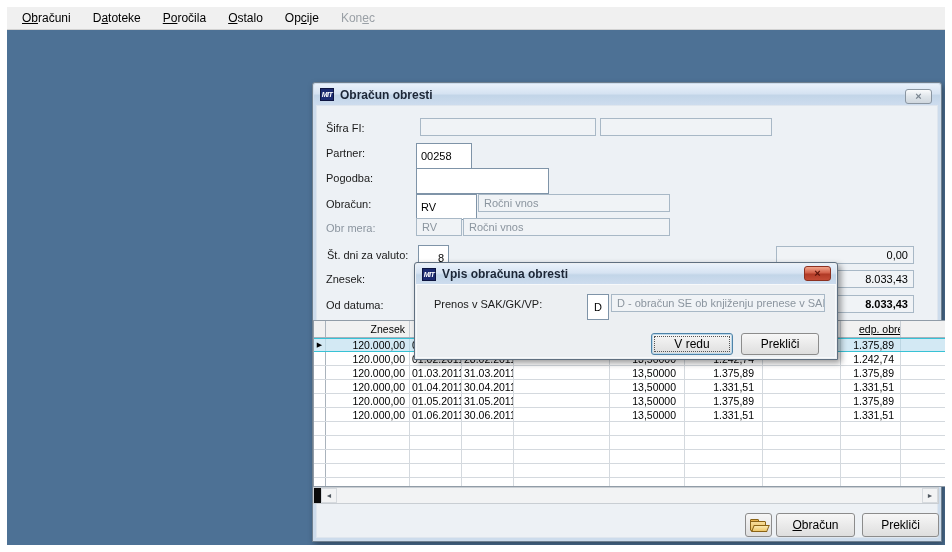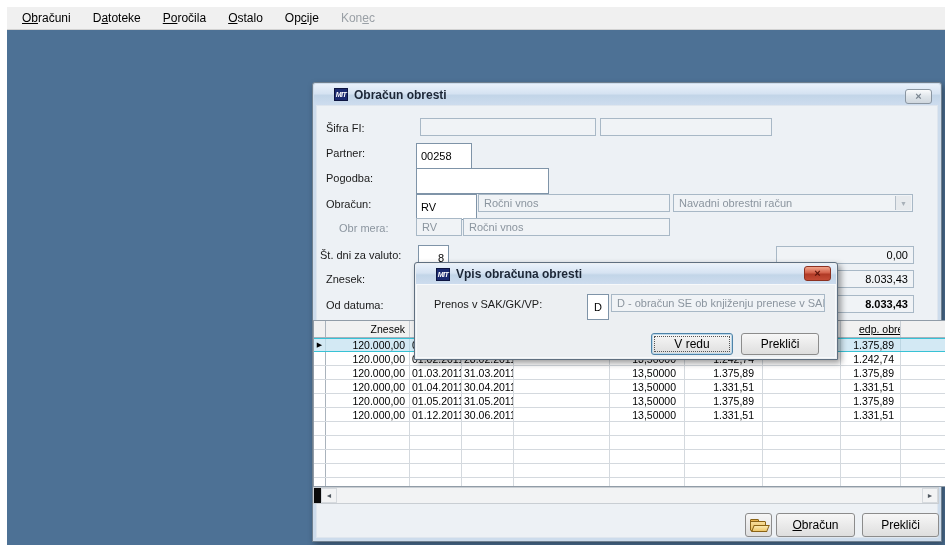--- a/index.html
+++ b/index.html
@@ -21,21 +21,21 @@
   
   .dlg {
     position:absolute; left:305px; top:75px; width:630px; height:460px;
     background:#cddcec; border:1px solid #70808f; border-radius:3px 3px 0 0;
     box-shadow:2px 3px 6px rgba(0,0,0,0.35);
   }
   .dlg-client { position:absolute; left:3px; top:22px; right:3px; bottom:3px; background:#edf1f5; border:1px solid #dfe6ee; }
   .titlebar {
     position:absolute; left:1px; top:1px; right:1px; height:21px;
     background:linear-gradient(#e9f1fb 0%, #d6e3f2 45%, #c2d5e8 55%, #cddcee 100%);
-    border-radius:2px 2px 0 0; display:flex; align-items:center; padding-left:20px; gap:6px;
+    border-radius:2px 2px 0 0; display:flex; align-items:center; padding-left:6px; gap:6px;
   }
   .mit { width:14px; height:13px; background:#1b2a70; border:1px solid #0d1540;
     color:#fff; font-style:italic; font-weight:bold; font-size:7px;
     display:flex; align-items:center; justify-content:center; letter-spacing:-0.5px; }
   .title-text { font-size:12px; font-weight:bold; color:#1c2636; }
   .close-btn {
     position:absolute; width:27px; height:15px; border-radius:3px;
     background:linear-gradient(#fafbfc,#dfe5ea 50%,#cfd7de);
     border:1px solid #8a96a2; color:#7b8691; font-weight:bold; font-size:11px;
     display:flex; align-items:center; justify-content:center; line-height:1;
@@ -127,35 +127,31 @@
     <div class="titlebar">
       <span class="mit">MIT</span>
       <span class="title-text">Obračun obresti</span>
     </div>
     <div class="close-btn" style="left:592px; top:6px;">×</div>
 
     <div class="lbl" style="left:13px; top:39px;">Šifra FI:</div>
     <div class="lbl" style="left:13px; top:64px;">Partner:</div>
     <div class="lbl" style="left:13px; top:89px;">Pogodba:</div>
     <div class="lbl" style="left:13px; top:115px;">Obračun:</div>
-    <div class="lbl dis" style="left:13px; top:139px;margin-left:13px;">Obr mera:</div>
-    <div class="lbl" style="left:7px; top:166px;text-align:right;">Št. dni za valuto:</div>
+    <div class="lbl dis" style="left:13px; top:139px;">Obr mera:</div>
+    <div class="lbl" style="left:14px; top:166px;text-align:right;">Št. dni za valuto:</div>
     <div class="lbl" style="left:13px; top:190px;">Znesek:</div>
     <div class="lbl" style="left:13px; top:216px;">Od datuma:</div>
 
     <div class="fld gray" style="left:107px; top:35px; width:176px;"></div>
     <div class="fld gray" style="left:287px; top:35px; width:172px;"></div>
     <div class="fld white" style="left:103px; top:60px; width:56px;">00258</div>
     <div class="fld white" style="left:103px; top:85px; width:133px;"></div>
     <div class="fld white" style="left:103px; top:111px; width:61px;">RV</div>
     <div class="fld gray" style="left:165px; top:111px; width:192px;">Ročni vnos</div>
-    <div class="fld gray" style="left:360px; top:111px; width:240px; padding-right:18px;">
-      <span>Navadni obrestni račun</span>
-      <span class="combo-arrow">▼</span>
-    </div>
     <div class="fld gray" style="left:103px; top:135px; width:46px;">RV</div>
     <div class="fld gray" style="left:150px; top:135px; width:207px;">Ročni vnos</div>
     <div class="fld white" style="left:105px; top:162px; width:31px; justify-content:flex-end;">8</div>
     <div class="fld gray amount" style="left:463px; top:163px; width:138px;">0,00</div>
     <div class="fld gray amount" style="left:463px; top:187px; width:138px;">8.033,43</div>
     <div class="fld gray amount bold" style="left:463px; top:212px; width:138px;">8.033,43</div>
 
     <div class="tablewrap">
       <div class="grid">
         <div class="thead">
@@ -226,21 +222,21 @@
           <div class="c c4"></div>
           <div class="c c5">13,50000</div>
           <div class="c c6">1.375,89</div>
           <div class="c c7"></div>
           <div class="c c8">1.375,89</div>
           <div class="c c9"></div>
         </div>
         <div class="trow">
           <div class="c c0"></div>
           <div class="c c1">120.000,00</div>
-          <div class="c c2">01.12.2011</div>
+          <div class="c c2">01.06.2011</div>
           <div class="c c3">30.06.2011</div>
           <div class="c c4"></div>
           <div class="c c5">13,50000</div>
           <div class="c c6">1.331,51</div>
           <div class="c c7"></div>
           <div class="c c8">1.331,51</div>
           <div class="c c9"></div>
         </div>
         <div class="trow">
             <div class="c c0"></div>

